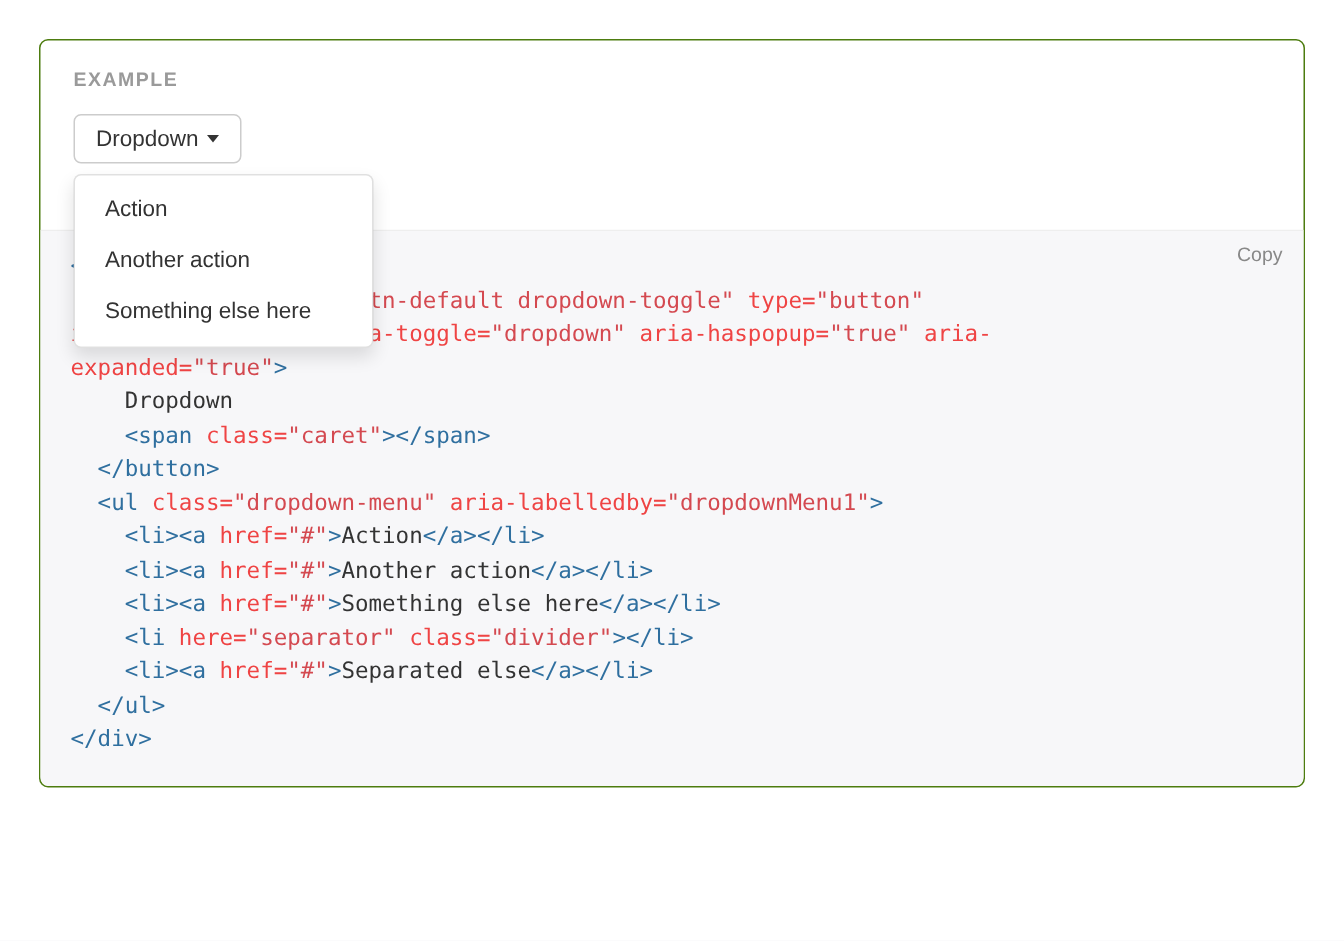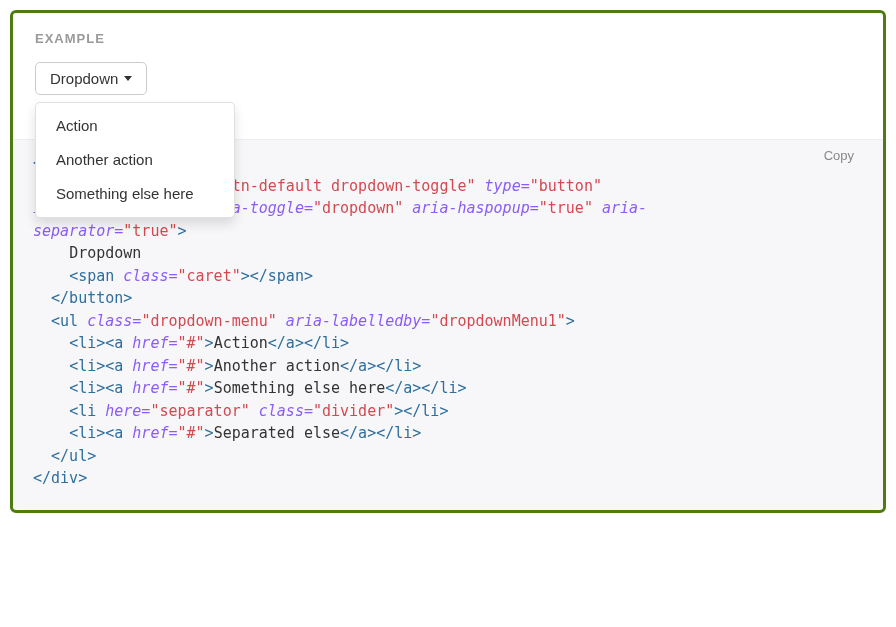--- a/index.html
+++ b/index.html
@@ -6,23 +6,23 @@
       box-sizing: border-box;
       margin: 0;
       padding: 0;
     }
     body {
       font-family: -apple-system, BlinkMacSystemFont, "Segoe UI", Helvetica, Arial, sans-serif;
       background: #fff;
       padding: 0;
     }
     .panel {
-      border: 3px solid #4d7c0f;
+      border: 1px solid #4d7c0f;
       border-radius: 6px;
-      margin: 10px;
+      margin: 26px;
       overflow: visible;
     }
     .example-section {
       padding: 18px 22px 44px 22px;
       position: relative;
     }
     .example-label {
       font-size: 13px;
       font-weight: 700;
       color: #9a9a9a;
@@ -82,35 +82,35 @@
       font-family: "SFMono-Regular", Menlo, Monaco, Consolas, monospace;
       font-size: 15px;
       line-height: 1.5;
       color: #333;
       border-bottom-left-radius: 6px;
       border-bottom-right-radius: 6px;
     }
     .copy-btn {
       position: absolute;
       top: 8px;
-      right: 29px;
+      right: 14px;
       font-size: 13px;
       color: #888;
       font-family: -apple-system, BlinkMacSystemFont, "Segoe UI", Helvetica, Arial, sans-serif;
       cursor: pointer;
       background: none;
       border: none;
     }
     pre {
       white-space: pre-wrap;
       word-wrap: break-word;
       font-family: inherit;
     }
     .nt { color: #2f6f9f; }  
-    .na { color: #8b5cf6; font-style: italic; }  
+    .na { color: #ef4444; }  
     .s  { color: #d44950; }  
     .p  { color: #333; }     
   </style>
 </head>
 <body>
 
 <div class="panel">
   <div class="example-section">
     <div class="example-label">EXAMPLE</div>
 
@@ -125,21 +125,21 @@
         <a href="#">Something else here</a>
       </div>
     </div>
   </div>
 
   <div class="code-section">
     <button class="copy-btn">Copy</button>
 <pre><span class="nt">&lt;div</span><span class="na"> class=</span><span class="s">"dropdown"</span><span class="nt">&gt;</span>
 <span class="p">  </span><span class="nt">&lt;button</span><span class="na"> class=</span><span class="s">"btn btn-default dropdown-toggle"</span><span class="na"> type=</span><span class="s">"button"</span>
 <span class="na">id=</span><span class="s">"dropdownMenu1"</span><span class="na"> data-toggle=</span><span class="s">"dropdown"</span><span class="na"> aria-haspopup=</span><span class="s">"true"</span><span class="na"> aria-</span>
-<span class="na">separator=</span><span class="s">"true"</span><span class="nt">&gt;</span>
+<span class="na">expanded=</span><span class="s">"true"</span><span class="nt">&gt;</span>
 <span class="p">    </span><span class="p">Dropdown</span>
 <span class="p">    </span><span class="nt">&lt;span</span><span class="na"> class=</span><span class="s">"caret"</span><span class="nt">&gt;&lt;/span&gt;</span>
 <span class="p">  </span><span class="nt">&lt;/button&gt;</span>
 <span class="p">  </span><span class="nt">&lt;ul</span><span class="na"> class=</span><span class="s">"dropdown-menu"</span><span class="na"> aria-labelledby=</span><span class="s">"dropdownMenu1"</span><span class="nt">&gt;</span>
 <span class="p">    </span><span class="nt">&lt;li&gt;&lt;a</span><span class="na"> href=</span><span class="s">"#"</span><span class="nt">&gt;</span><span class="p">Action</span><span class="nt">&lt;/a&gt;&lt;/li&gt;</span>
 <span class="p">    </span><span class="nt">&lt;li&gt;&lt;a</span><span class="na"> href=</span><span class="s">"#"</span><span class="nt">&gt;</span><span class="p">Another action</span><span class="nt">&lt;/a&gt;&lt;/li&gt;</span>
 <span class="p">    </span><span class="nt">&lt;li&gt;&lt;a</span><span class="na"> href=</span><span class="s">"#"</span><span class="nt">&gt;</span><span class="p">Something else here</span><span class="nt">&lt;/a&gt;&lt;/li&gt;</span>
 <span class="p">    </span><span class="nt">&lt;li</span><span class="na"> here=</span><span class="s">"separator"</span><span class="na"> class=</span><span class="s">"divider"</span><span class="nt">&gt;&lt;/li&gt;</span>
 <span class="p">    </span><span class="nt">&lt;li&gt;&lt;a</span><span class="na"> href=</span><span class="s">"#"</span><span class="nt">&gt;</span><span class="p">Separated else</span><span class="nt">&lt;/a&gt;&lt;/li&gt;</span>
 <span class="p">  </span><span class="nt">&lt;/ul&gt;</span>

